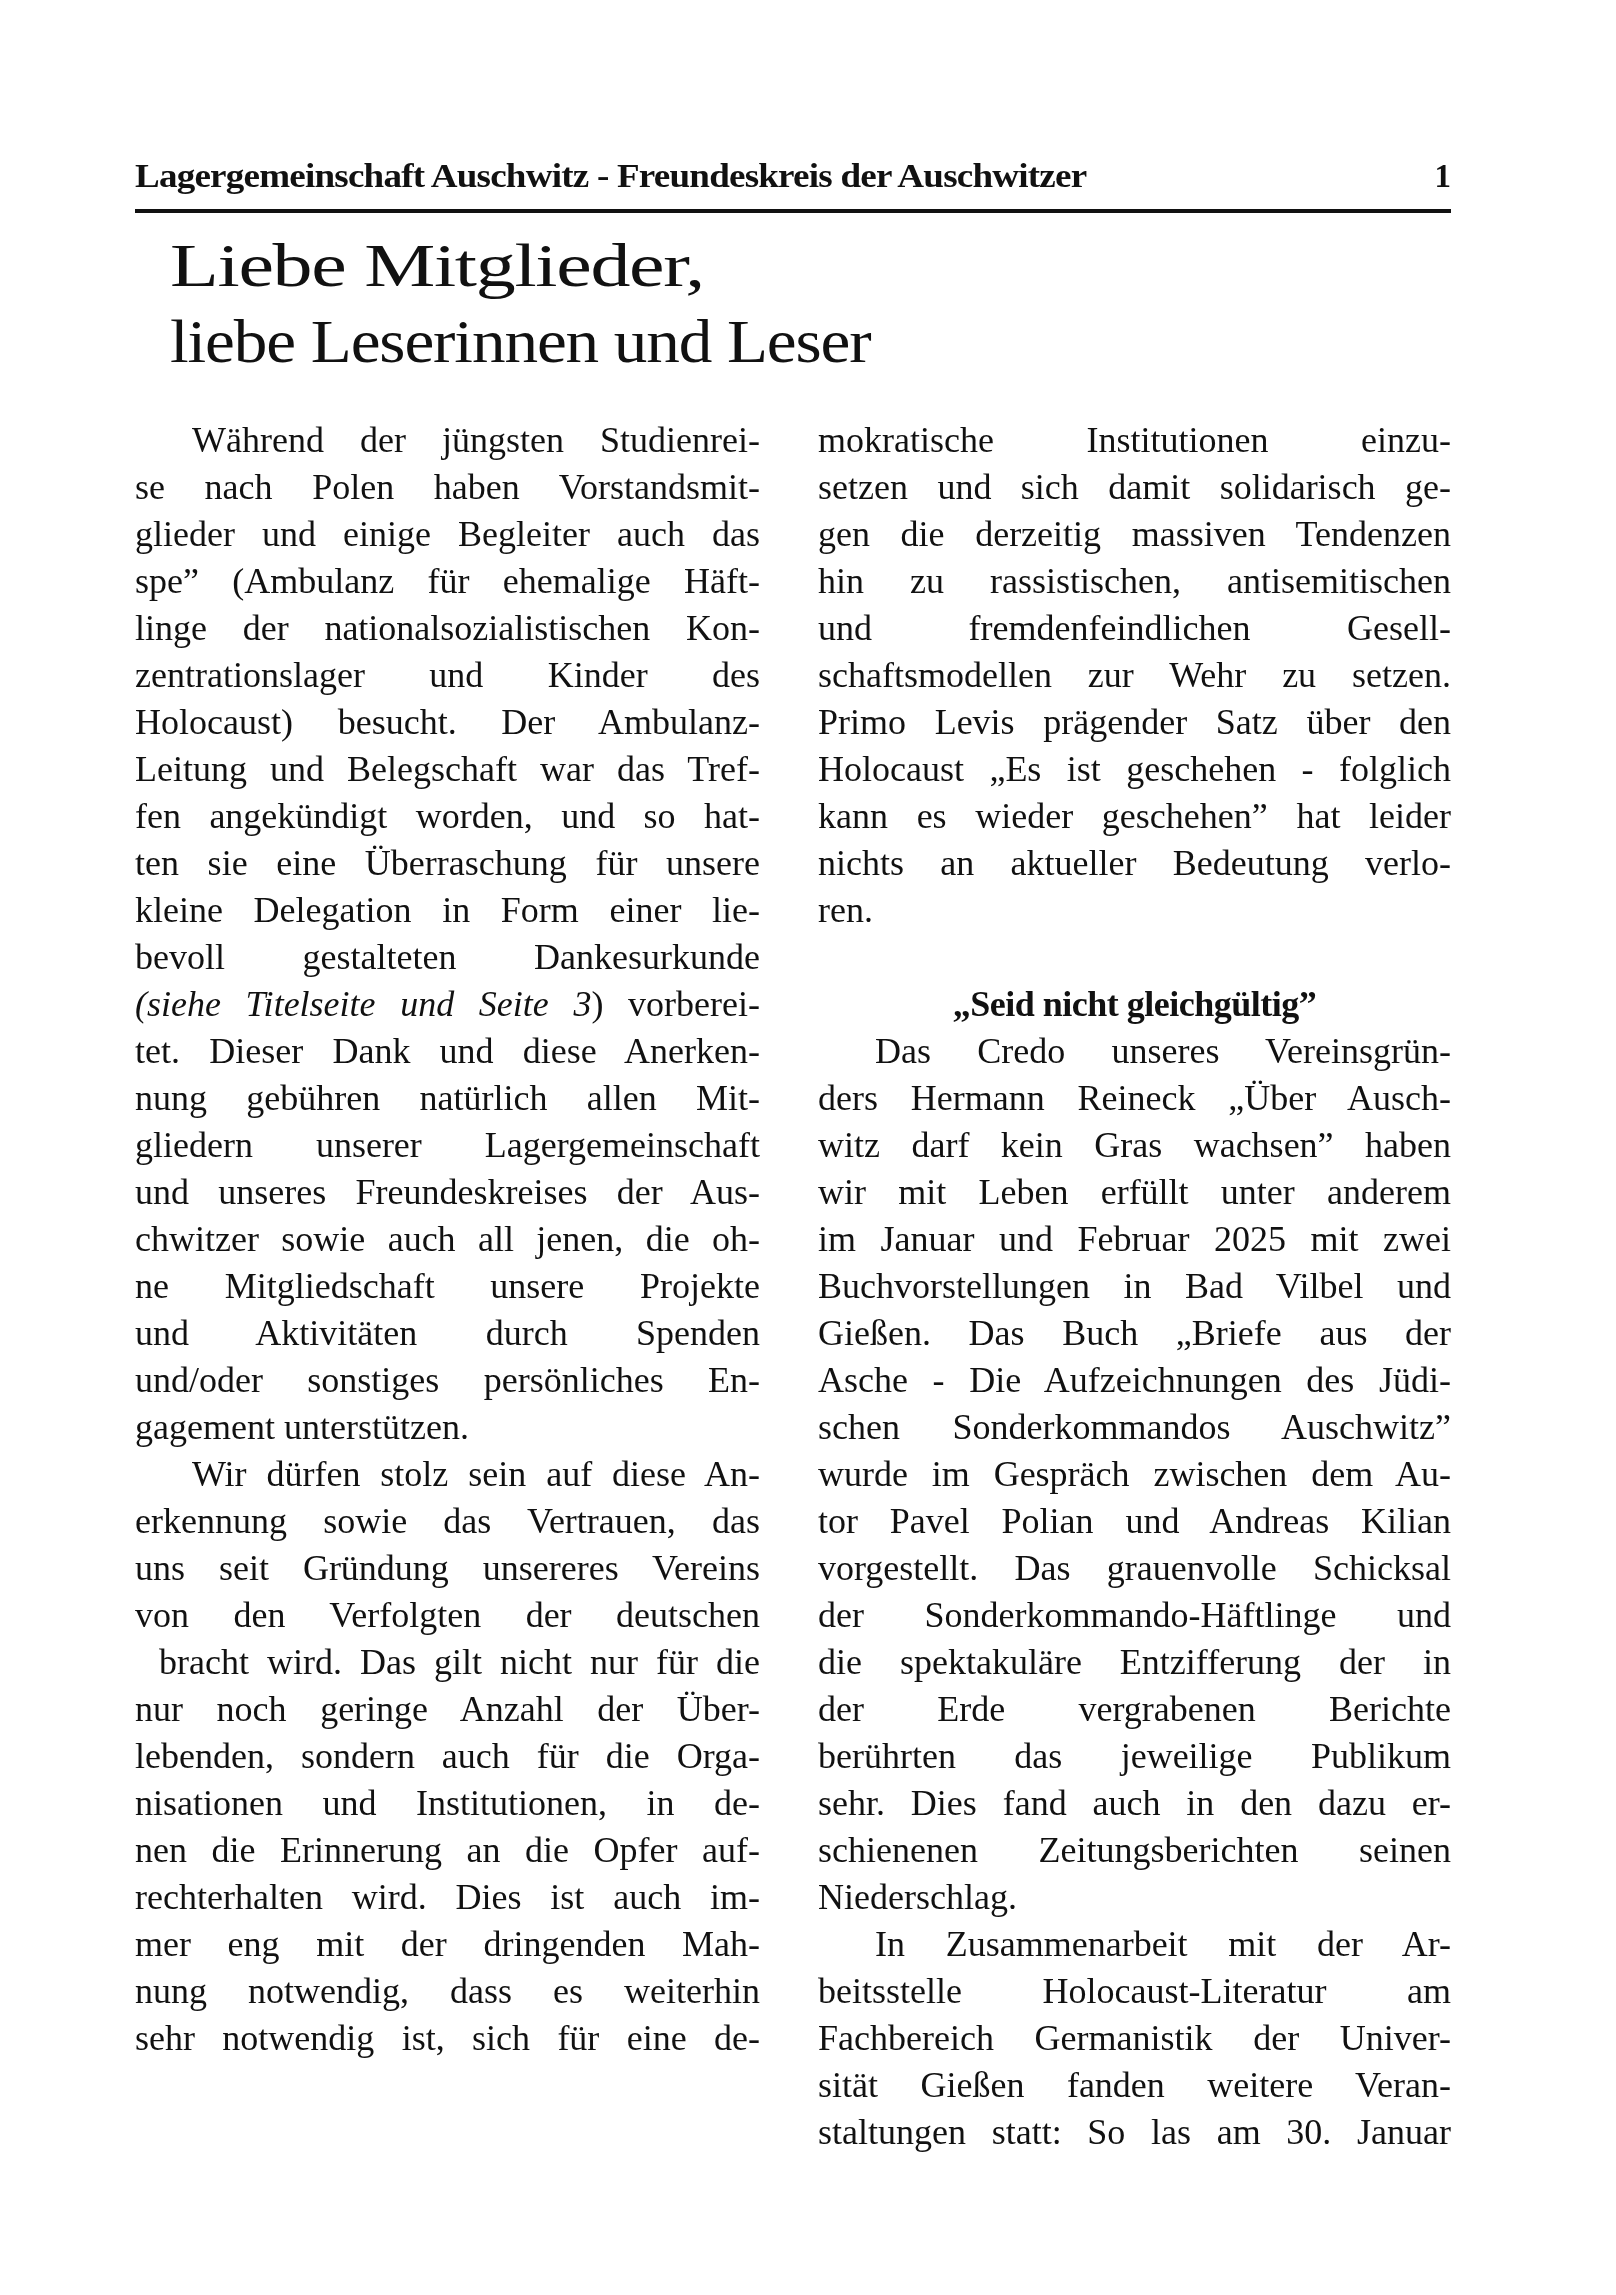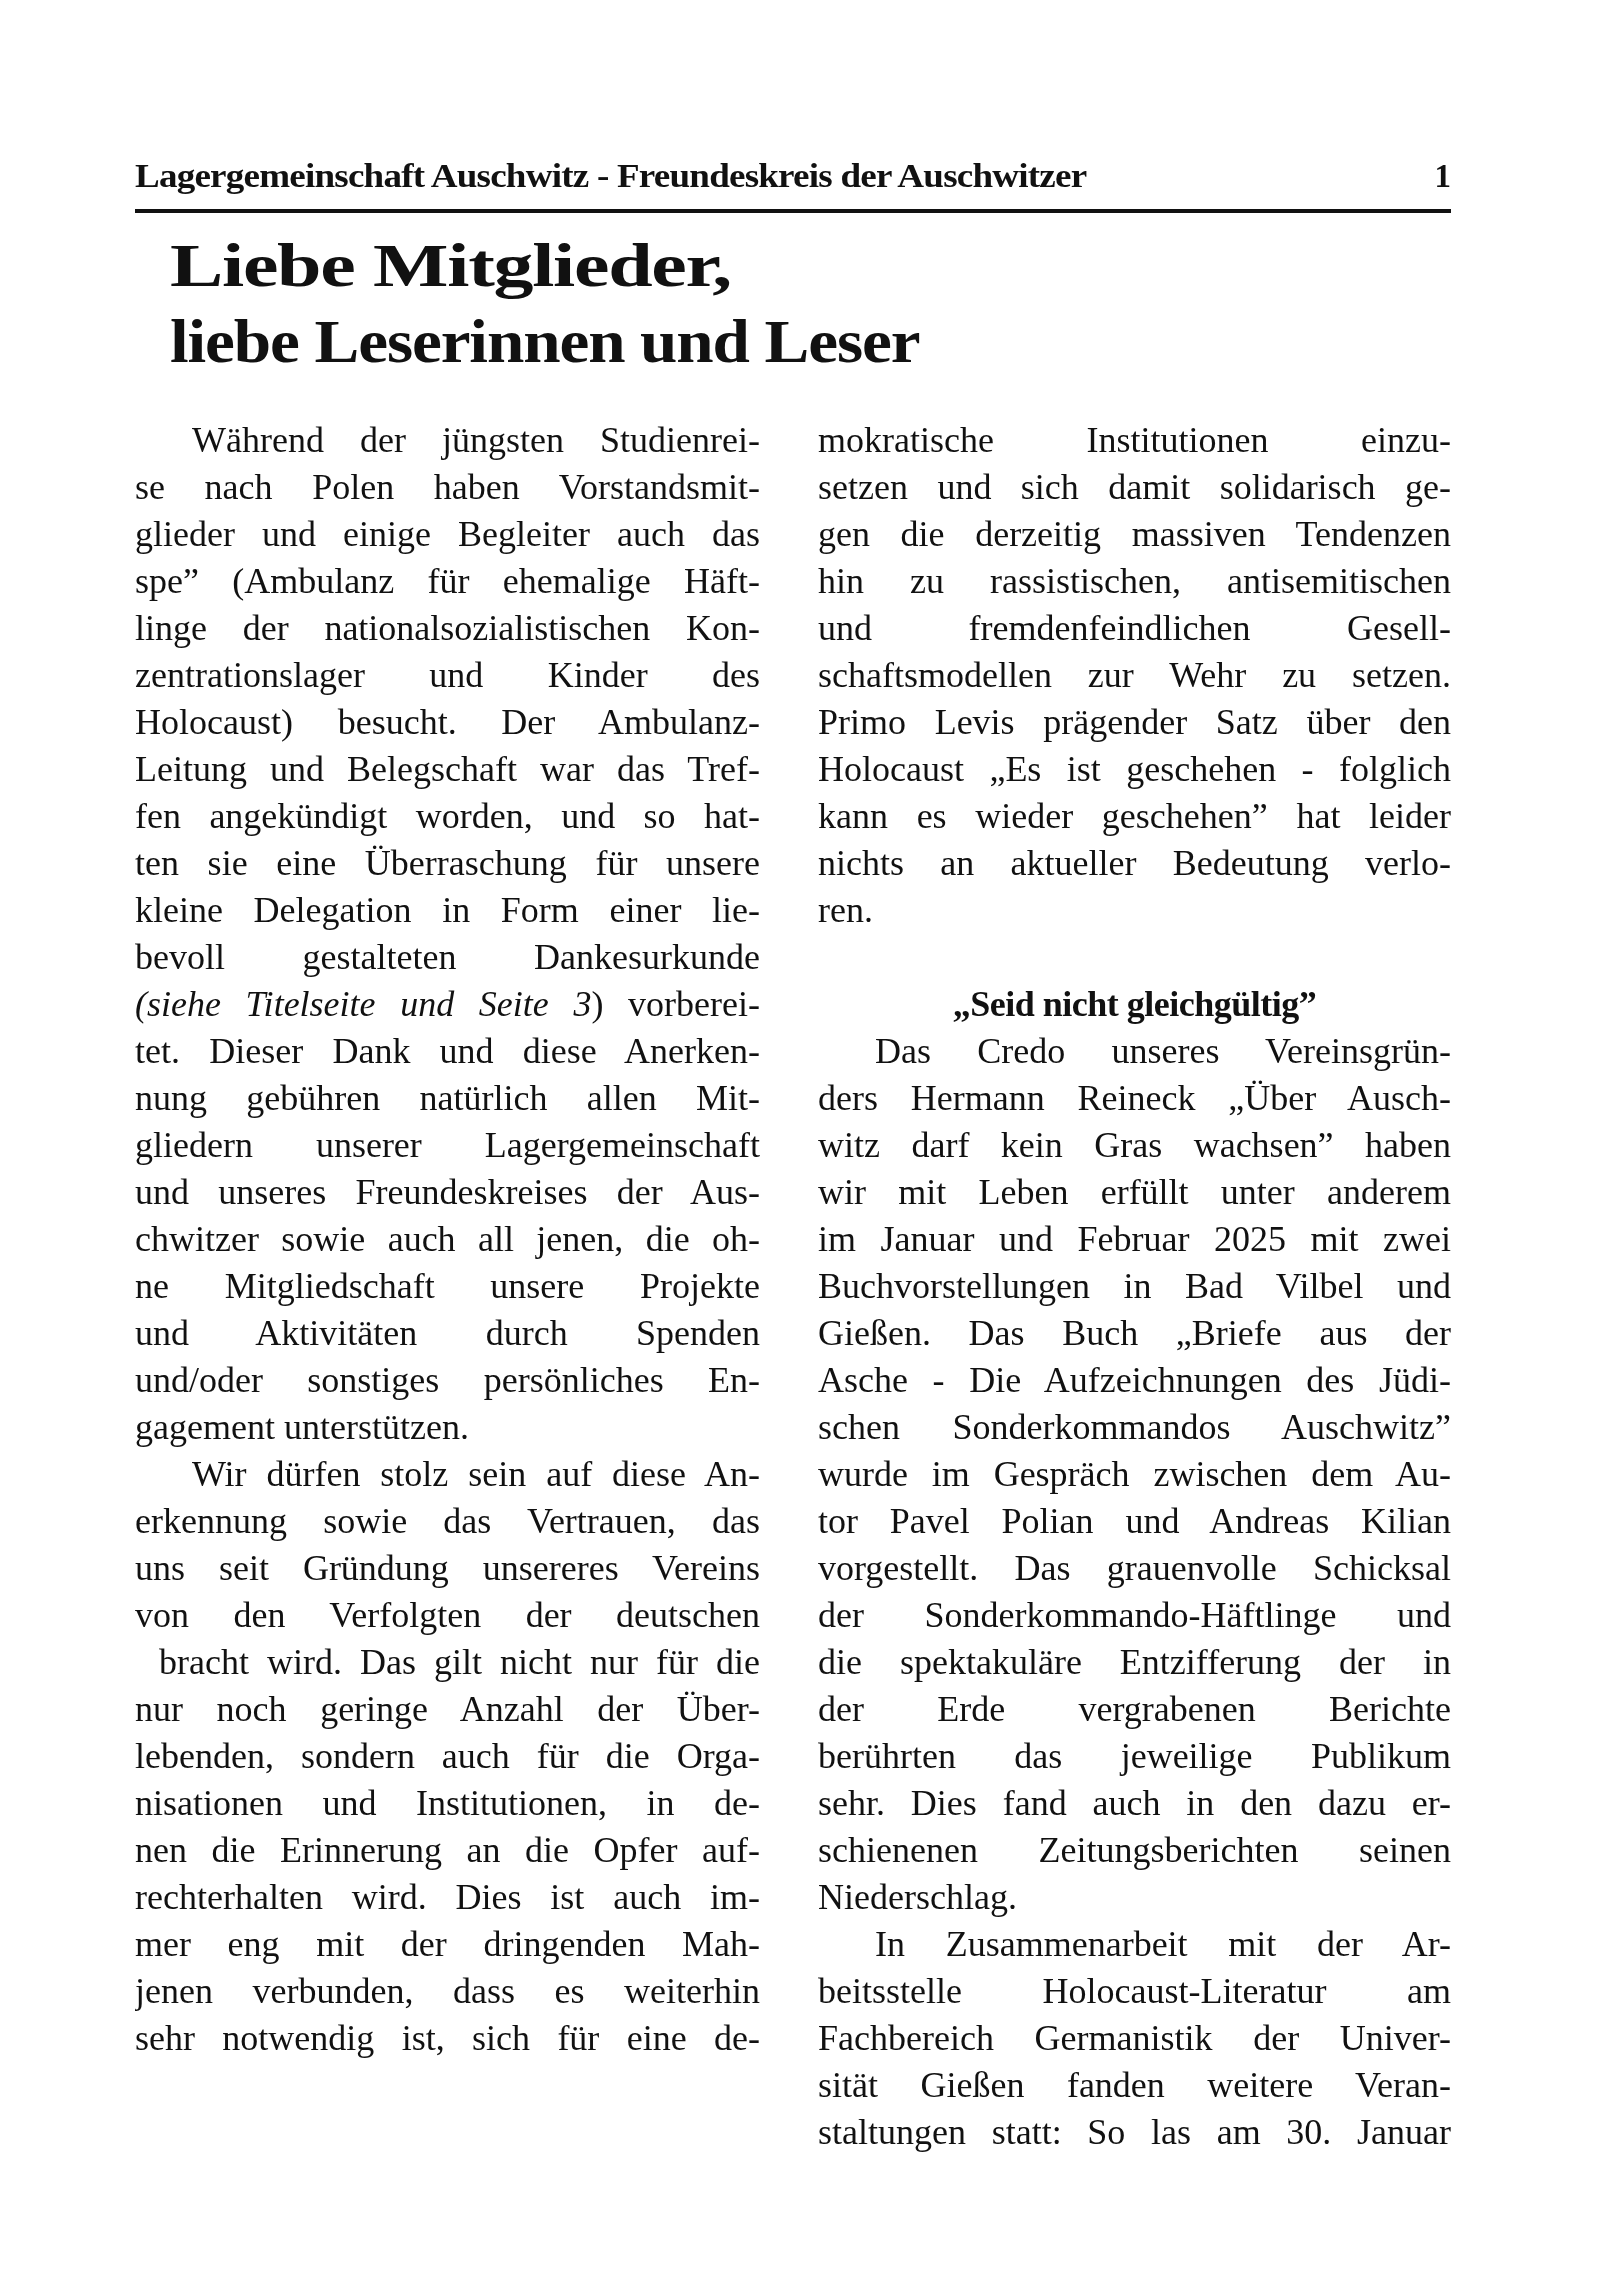--- a/index.html
+++ b/index.html
@@ -4,21 +4,21 @@
 <style>
   html, body { margin: 0; padding: 0; background: #ffffff; }
   body { width: 1617px; height: 2295px; position: relative; overflow: hidden; color: #111; }
   .header { position: absolute; left: 135px; top: 158px; width: 1316px; height: 45px;
     font-family: "Liberation Serif", serif; font-weight: bold; font-size: 33px;
     transform-origin: left top; }
   .header-title { position: absolute; left: 0; top: 0; letter-spacing: -0.7px; white-space: nowrap; }
   .page-number { position: absolute; right: 0; top: 0; }
   .rule { position: absolute; left: 135px; top: 209px; width: 1316px; height: 4px; background: #111; }
   .title { position: absolute; left: 170px; top: 228px; font-family: "Liberation Serif", serif;
-    font-weight: bold; font-size: 61px; line-height: 76px; letter-spacing: -1px; }
+    font-weight: normal; font-size: 61px; line-height: 76px; letter-spacing: -1px; }
   .title div { white-space: nowrap; }
   .col { position: absolute; top: 417px; font-family: "Liberation Serif", serif;
     font-size: 36px; line-height: 47px; }
   .col-left { left: 135px; width: 625px; }
   .col-right { left: 818px; width: 633px; }
   .line { display: block; height: 47px; white-space: nowrap; text-align: justify;
     text-align-last: justify; overflow: visible; }
   .line.last { text-align-last: left; }
   .line.indent { padding-left: 57px; }
   .line.blank { }
@@ -66,21 +66,21 @@
     <div class="line" style="white-space: normal; overflow: hidden;">erkennung sowie das Vertrauen, das</div>
     <div class="line" style="white-space: normal; overflow: hidden;">uns seit Gründung unsereres Vereins</div>
     <div class="line" style="white-space: normal; overflow: hidden;">von den Verfolgten der deutschen</div>
     <div class="line" style="white-space: normal; overflow: hidden; margin-left: 24px;">bracht wird. Das gilt nicht nur für die</div>
     <div class="line" style="white-space: normal; overflow: hidden;">nur noch geringe Anzahl der Über-</div>
     <div class="line" style="white-space: normal; overflow: hidden;">lebenden, sondern auch für die Orga-</div>
     <div class="line" style="white-space: normal; overflow: hidden;">nisationen und Institutionen, in de-</div>
     <div class="line" style="white-space: normal; overflow: hidden;">nen die Erinnerung an die Opfer auf-</div>
     <div class="line" style="white-space: normal; overflow: hidden;">rechterhalten wird. Dies ist auch im-</div>
     <div class="line" style="white-space: normal; overflow: hidden;">mer eng mit der dringenden Mah-</div>
-    <div class="line" style="white-space: normal; overflow: hidden;">jenen verbunden, dass es weiterhin</div>
+    <div class="line" style="white-space: normal; overflow: hidden;">nung notwendig, dass es weiterhin</div>
     <div class="line" style="white-space: normal; overflow: hidden;">sehr notwendig ist, sich für eine de-</div>
   </div>
 <div class="col col-right" id="col-right">
     <div class="line" style="white-space: normal; overflow: hidden;">mokratische Institutionen einzu-</div>
     <div class="line" style="white-space: normal; overflow: hidden;">setzen und sich damit solidarisch ge-</div>
     <div class="line" style="white-space: normal; overflow: hidden;">gen die derzeitig massiven Tendenzen</div>
     <div class="line" style="white-space: normal; overflow: hidden;">hin zu rassistischen, antisemitischen</div>
     <div class="line" style="white-space: normal; overflow: hidden;">und fremdenfeindlichen Gesell-</div>
     <div class="line" style="white-space: normal; overflow: hidden;">schaftsmodellen zur Wehr zu setzen.</div>
     <div class="line" style="white-space: normal; overflow: hidden;">Primo Levis prägender Satz über den</div>

